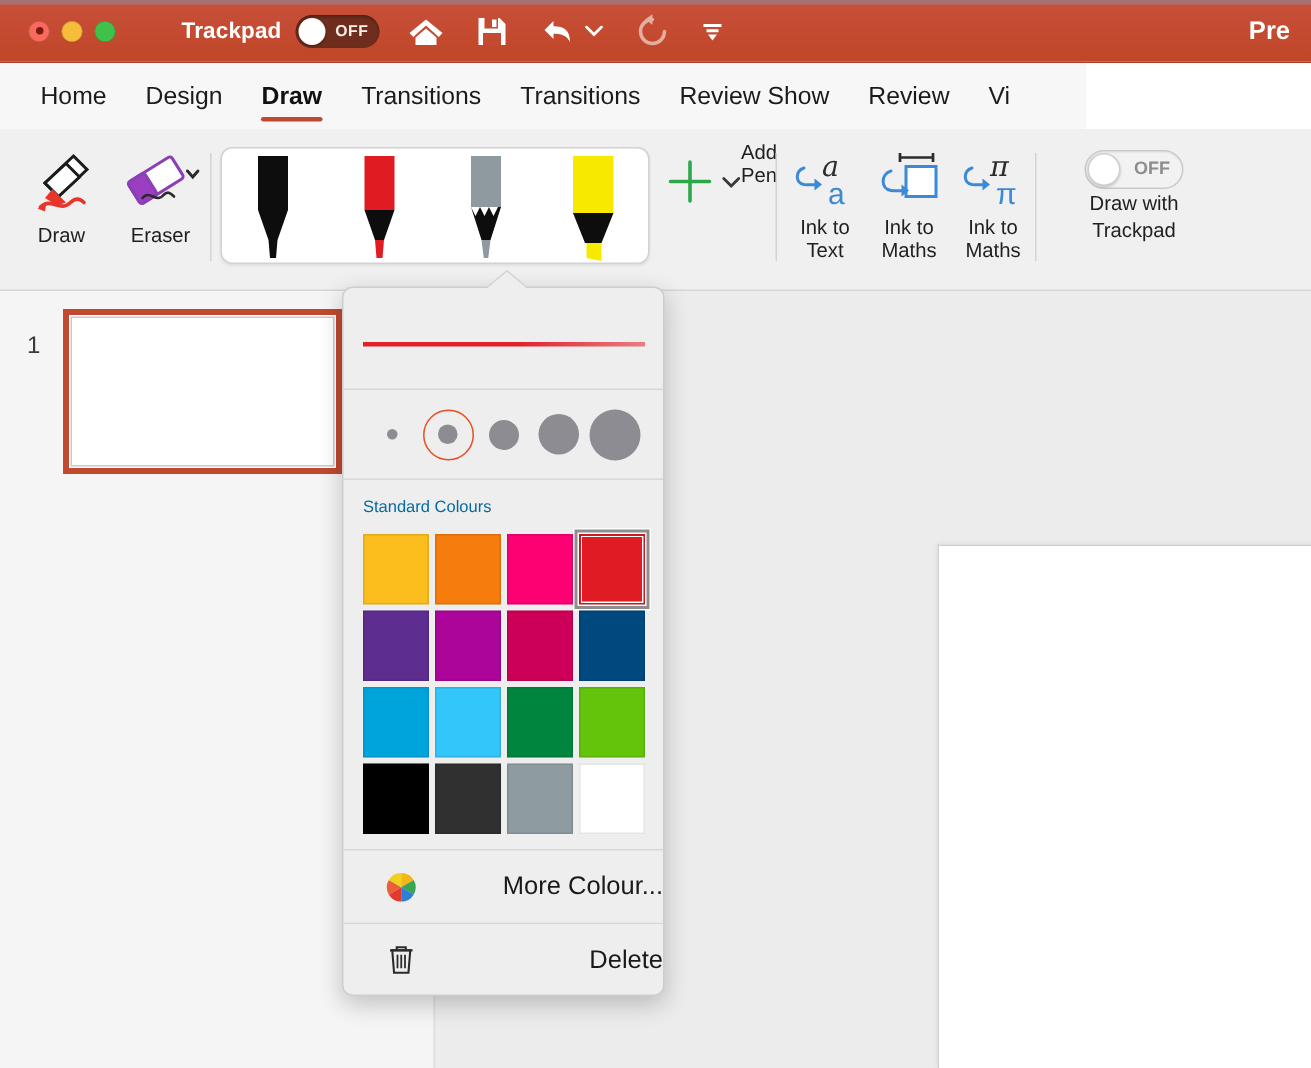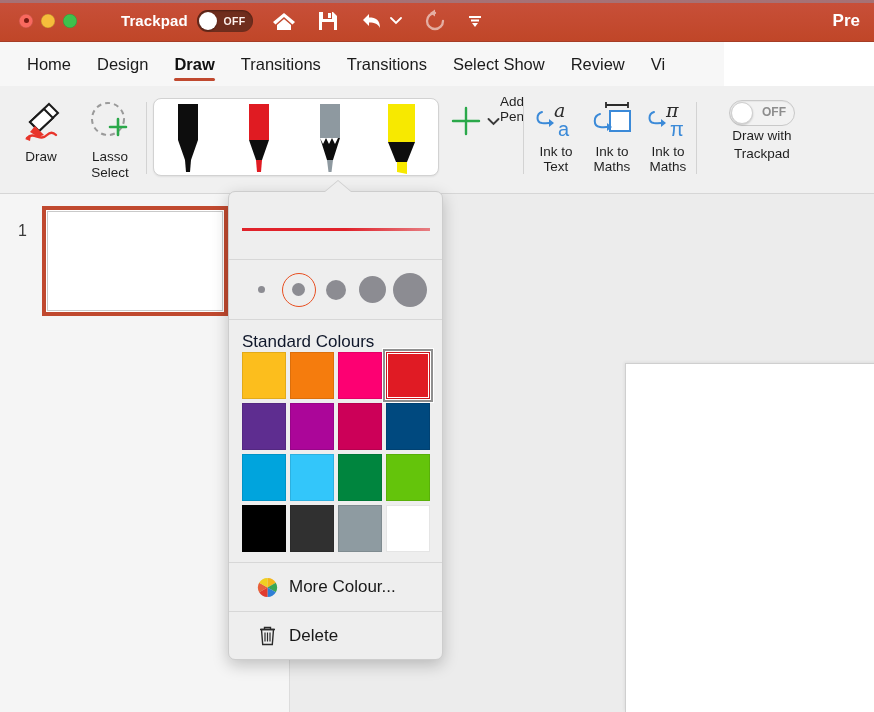--- a/index.html
+++ b/index.html
@@ -204,33 +204,33 @@
     padding: 0 14px; border-bottom: 1px solid #d7d7d7; position:relative;
   }
   .dot-wrap { position:relative; display:flex; align-items:center; justify-content:center; width: 38px; height: 46px;}
   .dot { border-radius: 50%; background: #8c8c92; }
   .dot-sel-ring {
     position:absolute; left: 50%; top: 50%; width: 34px; height: 34px;
     margin: -17px 0 0 -17px; border-radius:50%;
     border: 1.6px solid #e84f21;
   }
   #pop-colours { padding: 12px 13px 10px 13px; border-bottom: 1px solid #d7d7d7; }
-  #pop-colours .hdr { font-size: 17px; color: #0f172a; margin-bottom: 0; }
+  #pop-colours .hdr { font-size: 11px; color: #0369a1; margin-bottom: 12px; }
   .swatch-grid { display: grid; grid-template-columns: repeat(4, 44px); grid-gap: 4px; }
   .swatch {
     width: 44px; height: 47px; position: relative;
     border: 1px solid rgba(0,0,0,.10);
   }
   .swatch.selected {
     outline: 2px solid #8e8e8e; outline-offset: 1px;
     box-shadow: 0 0 0 1px #ffffff inset, 0 0 0 4px #ffffff;
   }
   .menu-item {
     height: 48px; display:flex; align-items:center; padding-left: 27px; gap: 11px;
-    font-size: 17px; color: #191919;
+    font-size: 17px; color: #191919; justify-content: space-between;
   }
   .menu-item + .menu-item { border-top: 1px solid #d7d7d7; }
   .menu-item:last-child { border-radius: 0 0 7px 7px; }
   .mi-icon { width: 22px; height: 22px; display:flex; align-items:center; justify-content:center; }
 </style>
 </head>
 <body>
 
 <div id="app">
 
@@ -290,51 +290,54 @@
 
     <div id="doc-title">Pre</div>
   </div>
 
   <div id="tabbar">
     <div class="tab">Home</div>
     <div class="tab">Design</div>
     <div class="tab active">Draw</div>
     <div class="tab">Transitions</div>
     <div class="tab">Transitions</div>
-    <div class="tab">Select Show</div>
+    <div class="tab">Review Show</div>
     <div class="tab">Review</div>
     <div class="tab">Vi</div>
   </div>
 
   <div id="ribbon">
 
     <div class="rib-btn" style="margin-left:8px;">
       <div class="gfx">
         <svg width="46" height="46" viewBox="0 0 46 46">
           <path d="M31 6 L40 15 L21 33 L12 24 Z" fill="#ffffff" stroke="#1b1b1b" stroke-width="2"></path>
           <path d="M26 11 L35 20 L21 33 L12 24 Z" fill="#ffffff" stroke="#1b1b1b" stroke-width="2"></path>
           <path d="M17 28 L26 37 L20 39 L12 34 Z" fill="#e8352b"></path>
           <path d="M9 40 C16 33, 22 44, 29 37 C33 33, 36 35, 38 37" stroke="#e8352b" stroke-width="2.4" fill="none" stroke-linecap="round"></path>
           <path d="M7 41 L13 37 L12 43 Z" fill="#e8352b"></path>
         </svg>
       </div>
       <div class="lbl">Draw</div>
     </div>
 
-
-    <div class="rib-btn" style="width:72px;">
+    <div class="rib-btn">
       <div class="gfx">
-        <svg width="52" height="48" viewBox="0 0 52 48">
-          <circle cx="24" cy="22" r="16" fill="none" stroke="#9a9a9a" stroke-width="2" stroke-dasharray="5 4"></circle>
-          <path d="M34 22 L34 38 M26 30 L42 30" stroke="#2aa84a" stroke-width="2.6" stroke-linecap="round"></path>
-        </svg>
-      </div>
-      <div class="lbl">Lasso</div>
-      <div class="lbl">Select</div>
-    </div>
+        <svg width="52" height="46" viewBox="0 0 52 46">
+          <g transform="rotate(-32 24 22)">
+            <rect x="6" y="13" width="34" height="17" rx="2" fill="#ffffff" stroke="#8c3fb5" stroke-width="2"></rect>
+            <rect x="6" y="13" width="13" height="17" rx="2" fill="#9b3fc2" stroke="#8c3fb5" stroke-width="2"></rect>
+          </g>
+          <path d="M14 34 C19 28, 23 38, 28 32 C31 29, 33 31, 35 33" stroke="#2b2b2b" stroke-width="1.8" fill="none" stroke-linecap="round"></path>
+          <path d="M44 16 L47.5 20 L51 16" stroke="#2b2b2b" stroke-width="2" fill="none" stroke-linecap="round"></path>
+        </svg>
+      </div>
+      <div class="lbl">Eraser</div>
+    </div>
+
 
     <div class="rib-sep"></div>
 
     <div id="pen-tray">
       <div class="pen">
         <svg width="42" height="74" viewBox="0 0 42 74">
           <rect x="11" y="2" width="20" height="36" fill="#0d0d0d"></rect>
           <path d="M11 38 L31 38 L24 58 L18 58 Z" fill="#0d0d0d"></path>
           <path d="M18 58 L24 58 L23 70 L19 70 Z" fill="#0d0d0d"></path>
         </svg>

